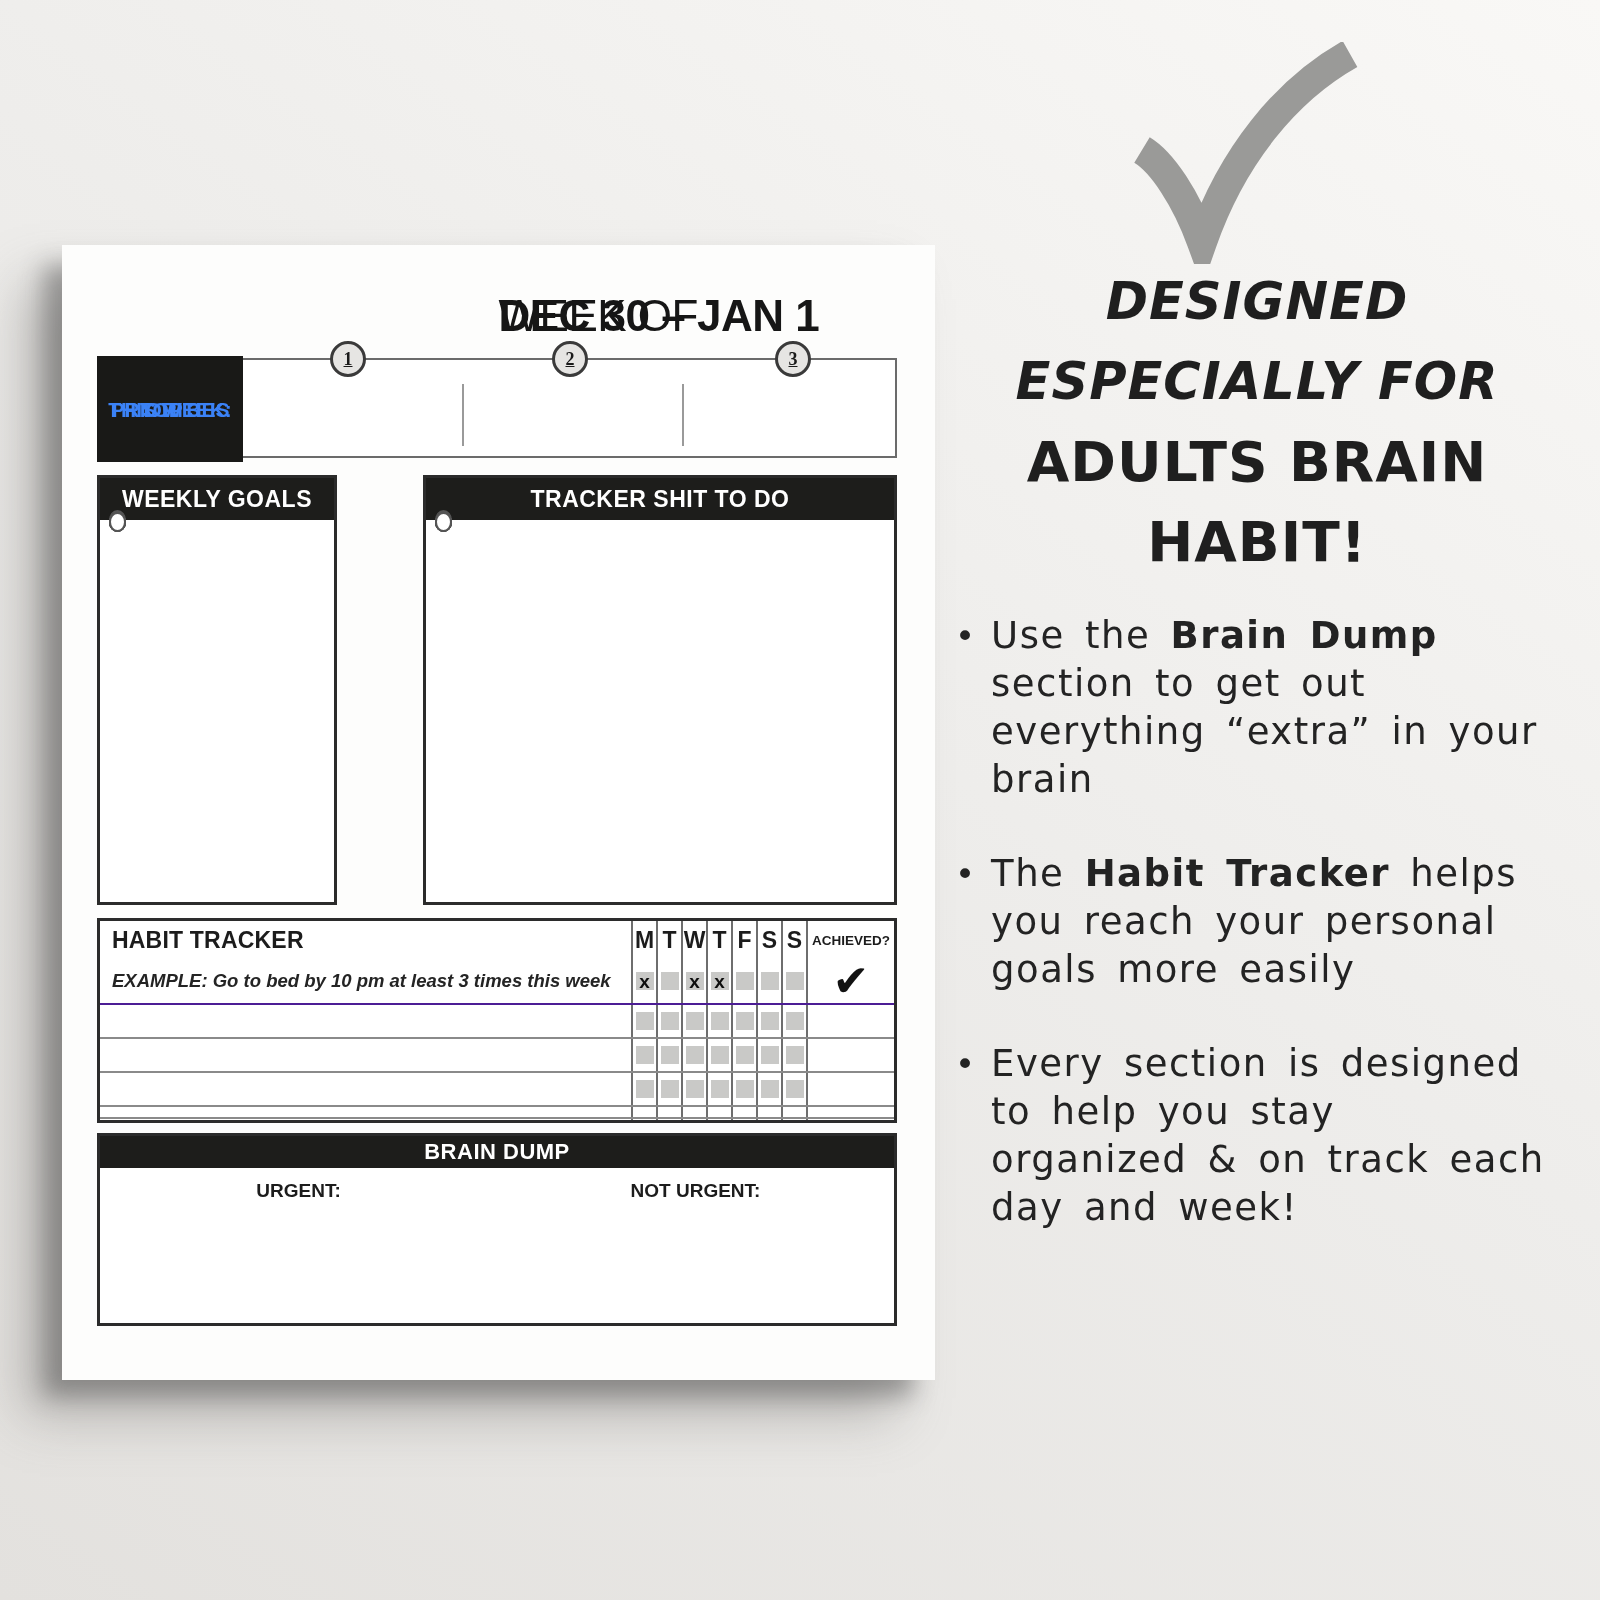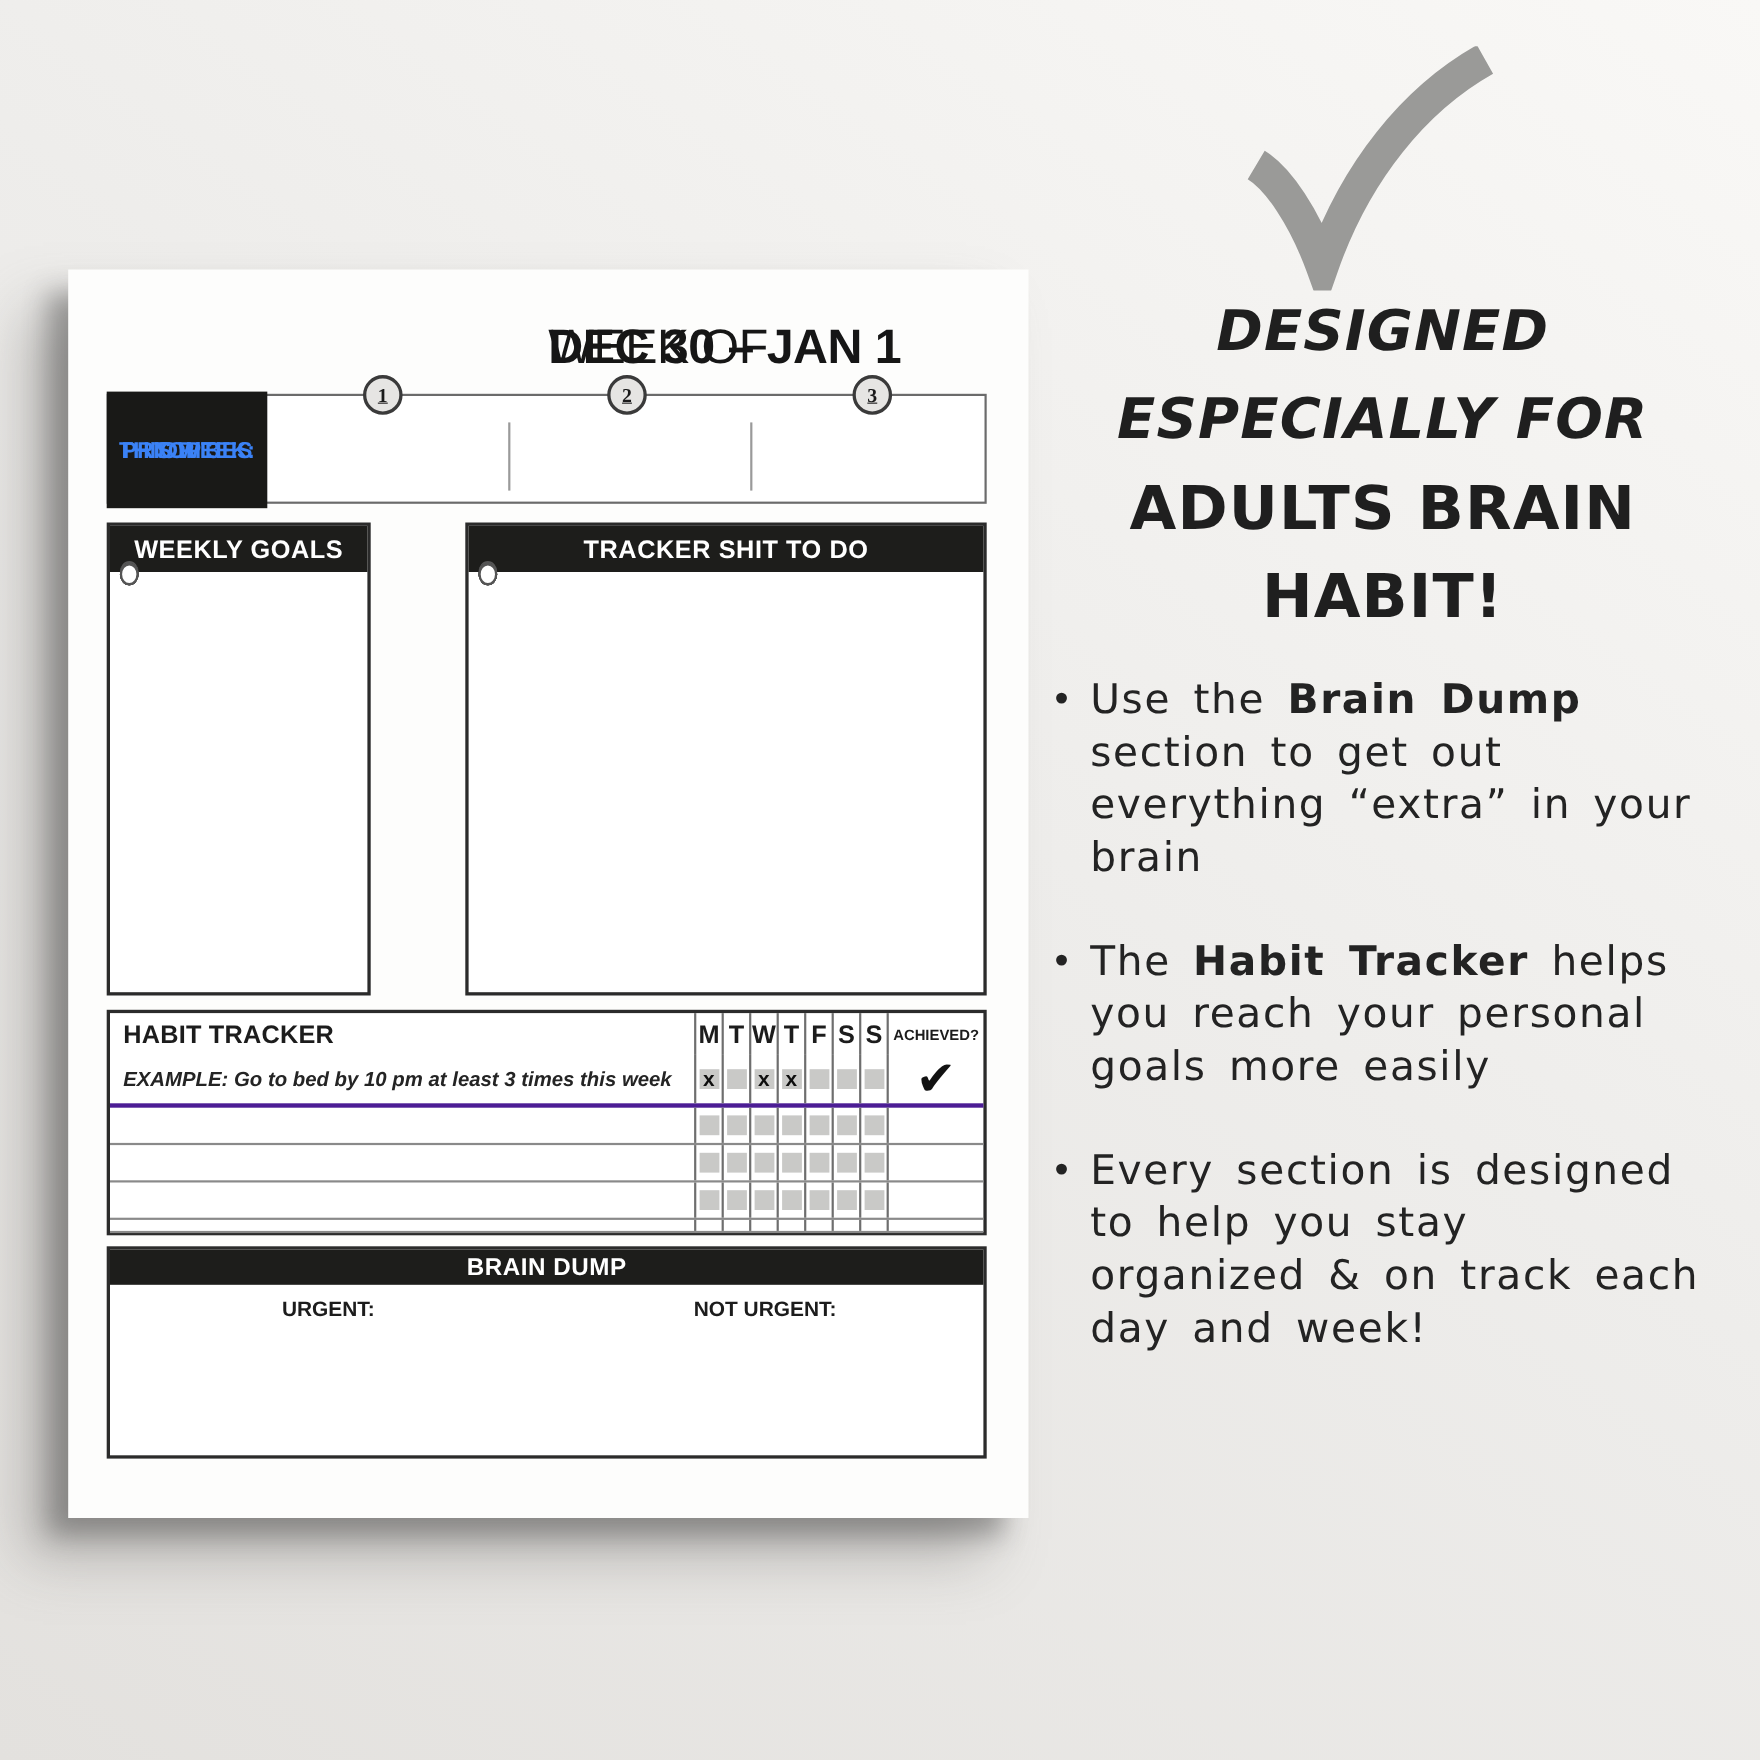--- a/index.html
+++ b/index.html
@@ -67,21 +67,21 @@
   .ht-row { display:flex; align-items:stretch; }
   .ht-text { flex:1; display:flex; align-items:center; padding-left:12px; }
   .ht-day { flex:0 0 25px; border-left:2px solid #6e6e6e;
     display:flex; align-items:center; justify-content:center; }
   .ht-ach { flex:0 0 88px; border-left:2px solid #6e6e6e;
     display:flex; align-items:center; justify-content:center; }
   .ht-header { flex:0 0 38px; }
   .ht-header .ht-text { font-weight:700; font-size:23px; letter-spacing:0.2px; }
   .ht-header .ht-day { font-weight:700; font-size:23px; }
   .ht-header .ht-ach { font-weight:700; font-size:13.5px; }
-  .ht-example { flex:0 0 46px; border-bottom:4px solid #4c1d95; }
+  .ht-example { flex:0 0 46px; border-bottom:2px solid #4c1d95; }
   .ht-example .ht-text { font-style:italic; font-weight:600; font-size:18.5px; color:#242424; }
   .ht-empty { flex:0 0 34px; border-bottom:2px solid #8a8a8a; }
   .ht-thin1 { flex:0 0 12px; border-bottom:2px solid #8a8a8a; }
   .ht-thin2 { flex:1; }
   .sq { width:18px; height:18px; background:#c9c9c7; display:flex;
     align-items:center; justify-content:center; }
   .x-mark { font-weight:800; font-size:19px; color:#0e0e0e; line-height:1; }
   .ach-check { font-weight:900; font-size:44px; color:#121212; line-height:1;
     font-family:"DejaVu Sans", sans-serif; }
 

